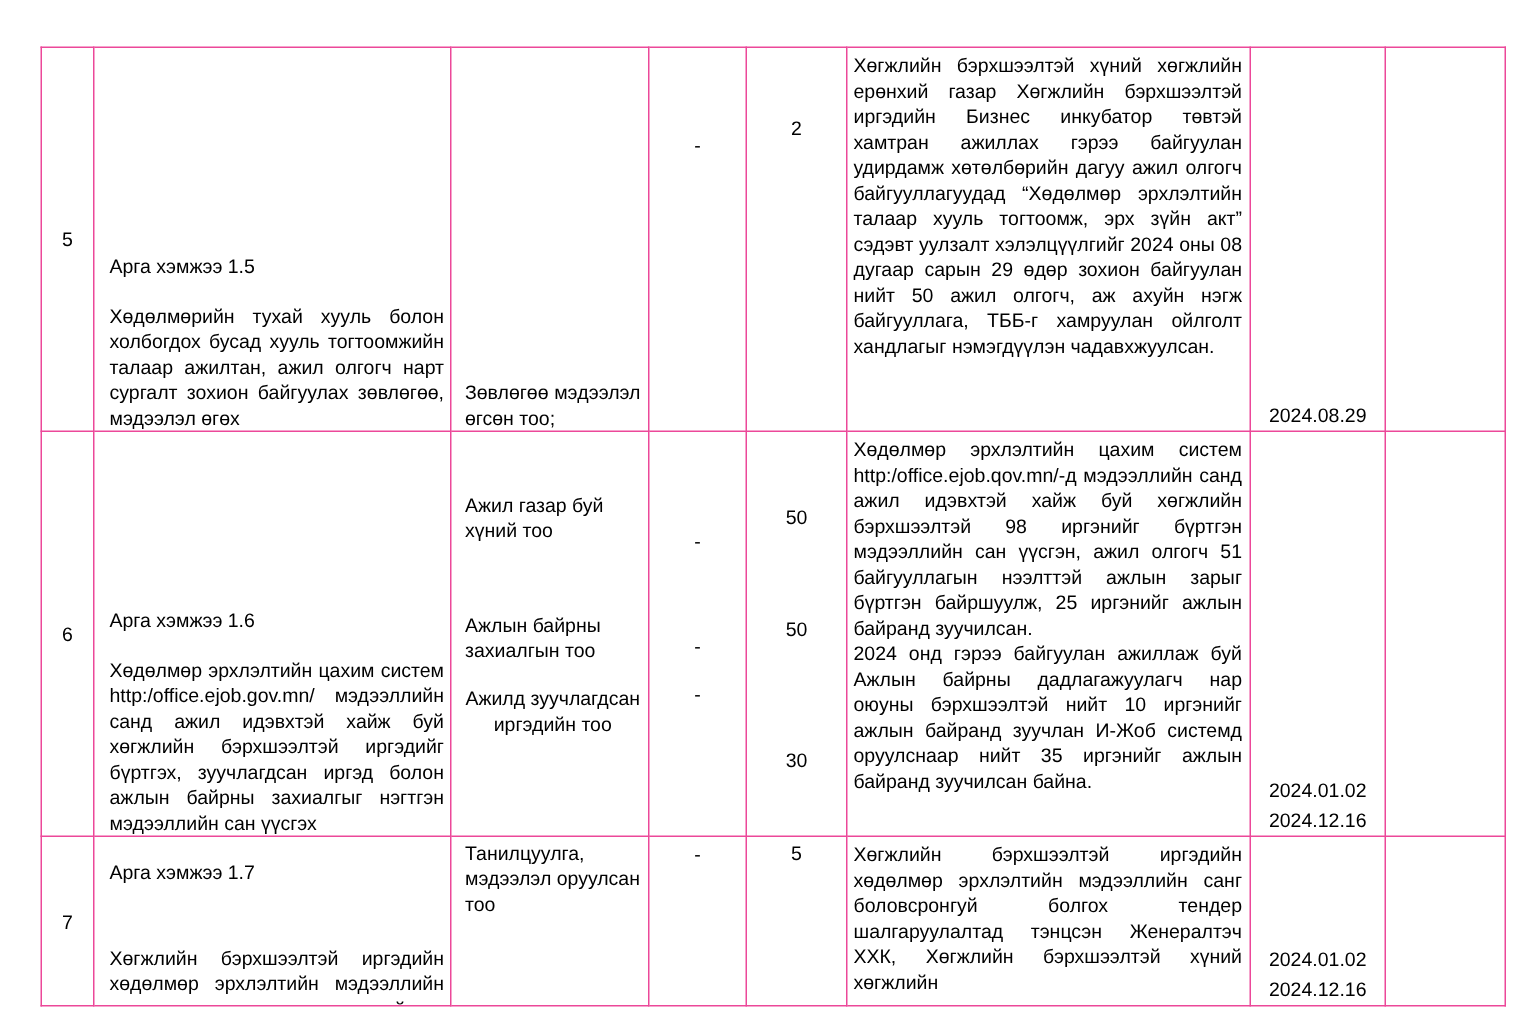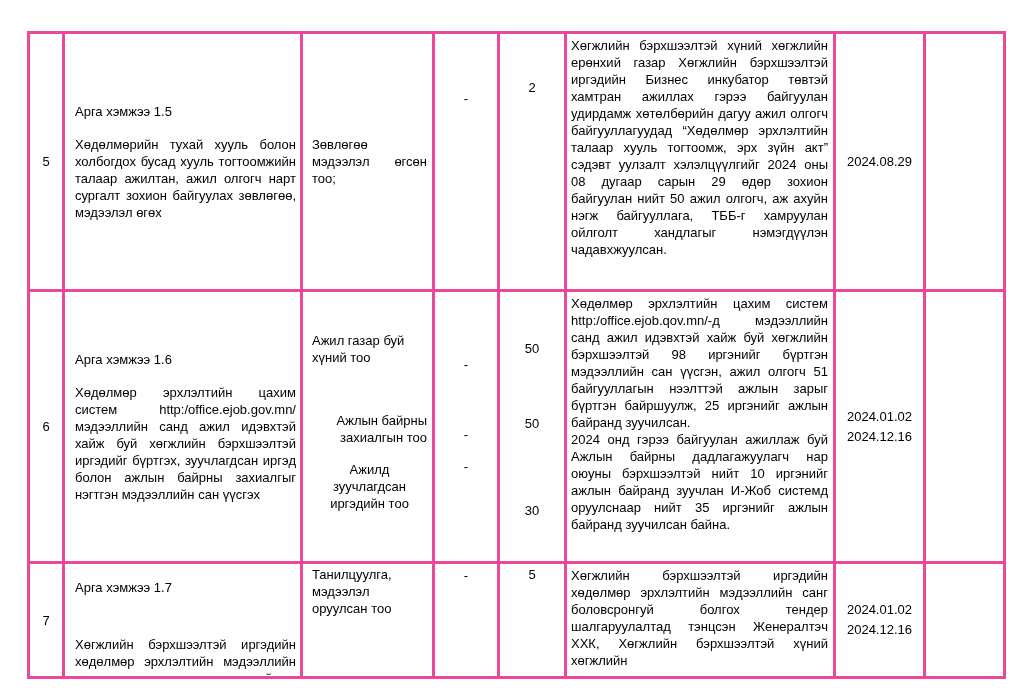--- a/index.html
+++ b/index.html
@@ -1,34 +1,34 @@
 <!DOCTYPE html>
 <html><head>
 <meta charset="utf-8">
 <style>
   html,body{margin:0;padding:0;background:#ffffff;}
   .canvas{position:relative;width:1015px;height:688px;background:#ffffff;overflow:hidden;
           font-family:"Liberation Sans",sans-serif;font-size:13px;line-height:17px;color:#000000;}
   table.rt{position:absolute;left:27px;top:31px;width:976px;border-collapse:collapse;table-layout:fixed;}
-  .rt td{border:3px solid #ec4899;padding:0;vertical-align:top;}
+  .rt td{border:1px solid #ec4899;padding:0;vertical-align:top;}
   
   .cc{display:flex;flex-direction:column;overflow:hidden;box-sizing:border-box;}
   .h5{height:255px}.h6{height:269px}.h7{height:112px}
-  .vcent{justify-content:center}
+  .vcent{justify-content:flex-end}
   .hcent{align-items:center}
   .just{text-align:justify}
   .pact{padding-left:10px;padding-right:4px;}
   .pind{padding-left:9px;padding-right:5px;}
   .pres{padding:3px 5px 0 4px;}
   .abody{margin-top:16px;}
   p.rp{margin:0;}
   .c-date .cc{line-height:20px;text-align:center;}
   .numcell{justify-content:center;align-items:center;}
   
-  .i2{margin-top:46px;text-align:right;}
+  .i2{margin-top:46px;}
   .i3{margin-top:15px;text-align:center;}
   .d2{margin-top:53px;}
   .d3{margin-top:15px;}
   .t2{margin-top:58px;}
   .t3{margin-top:70px;}
 </style>
 </head>
 <body>
 
 <div class="canvas">

